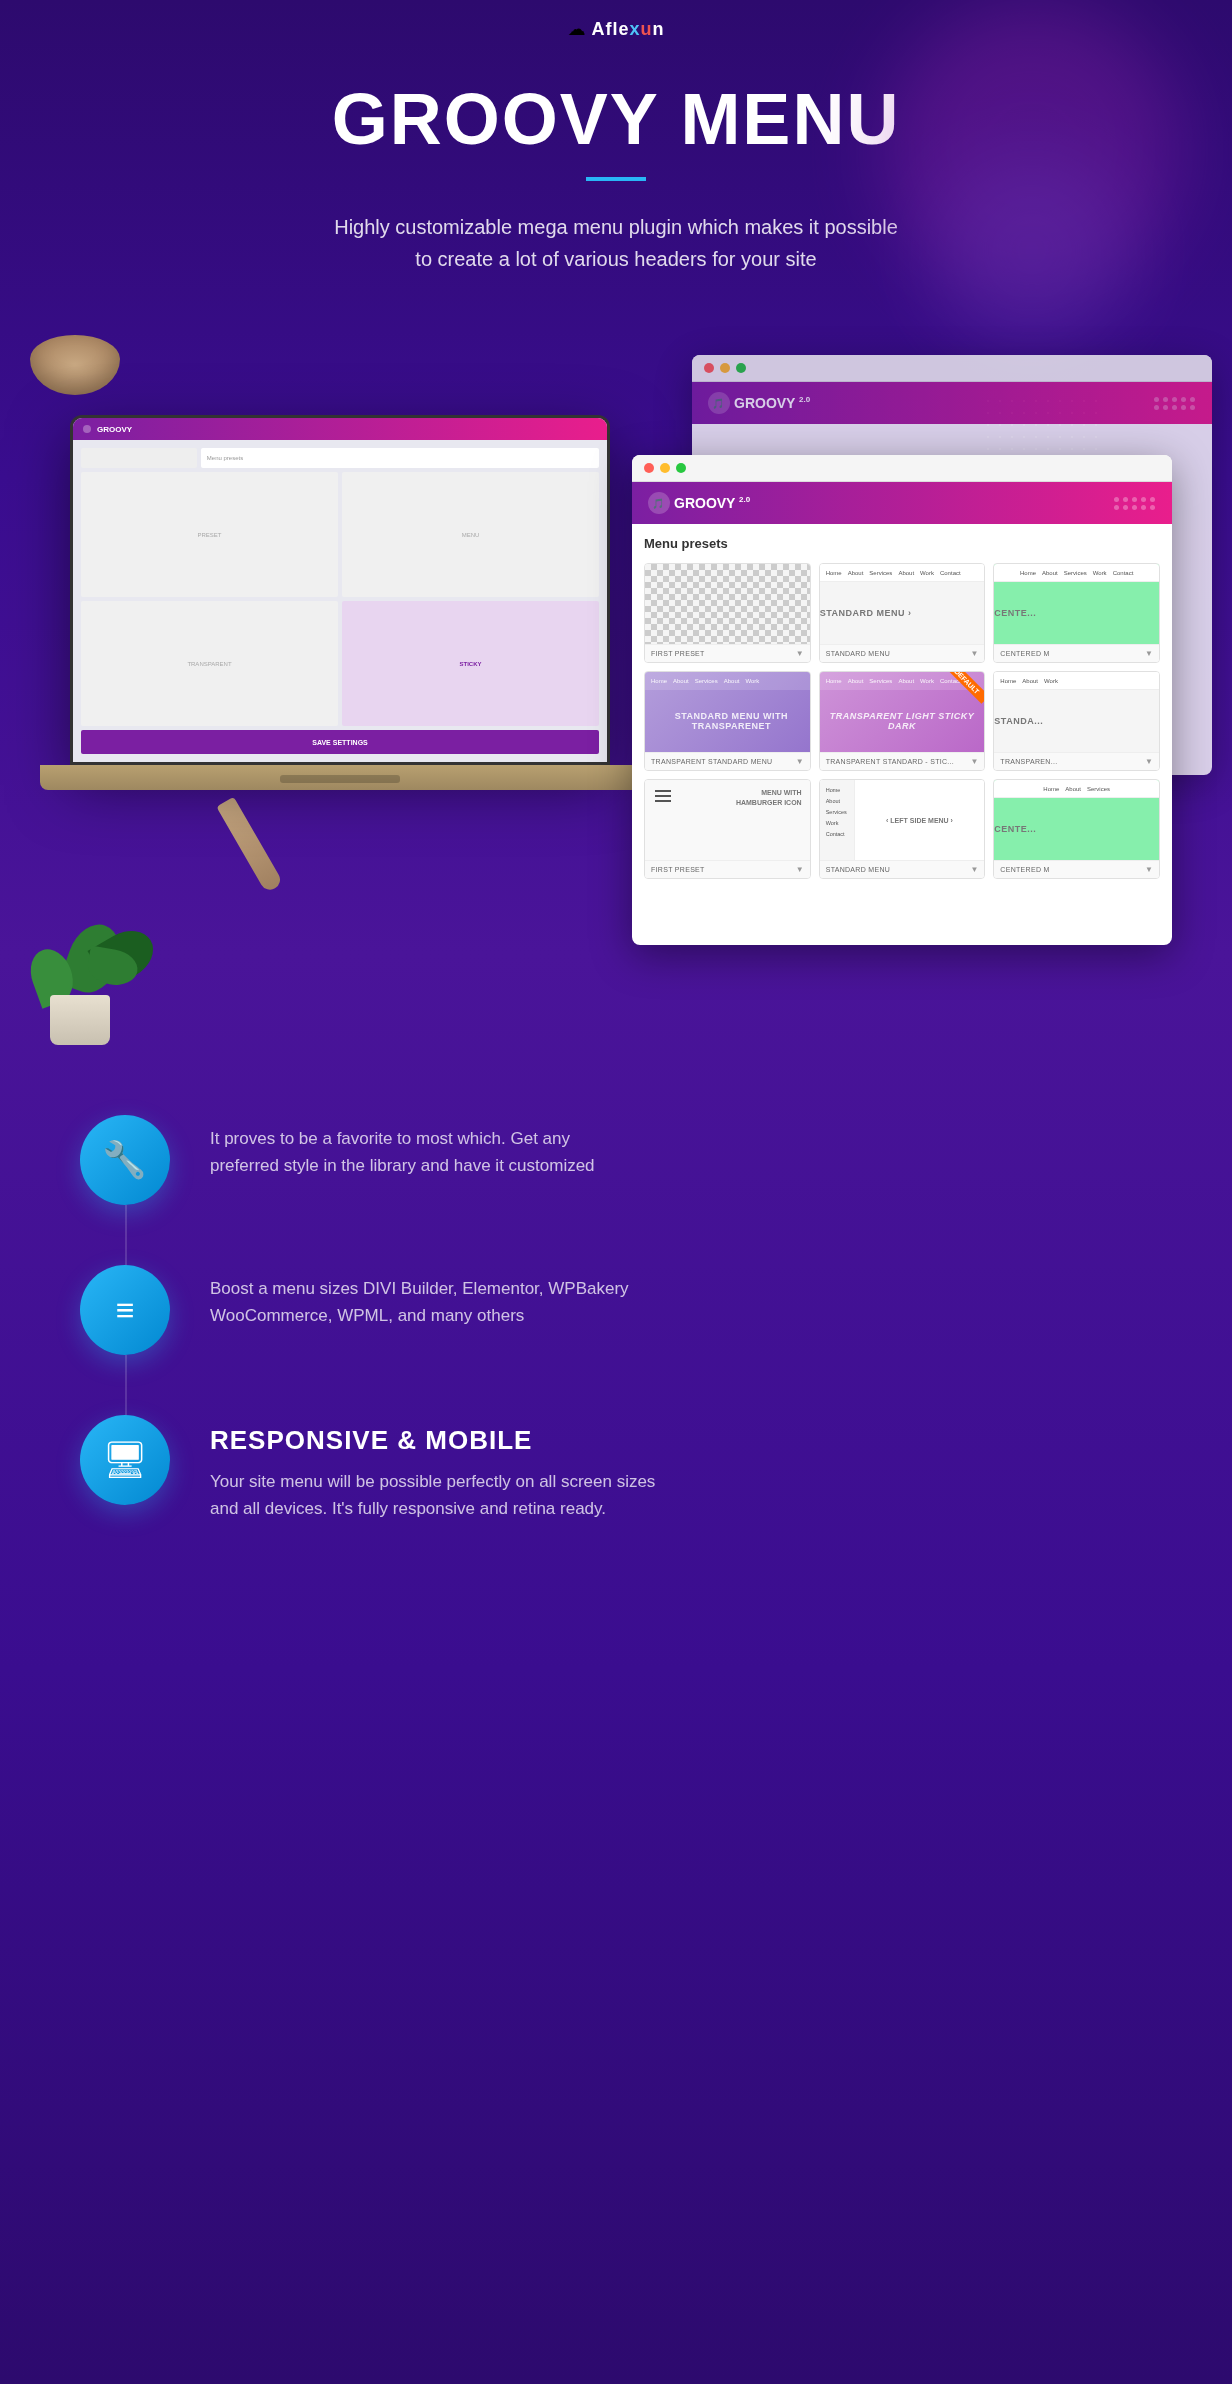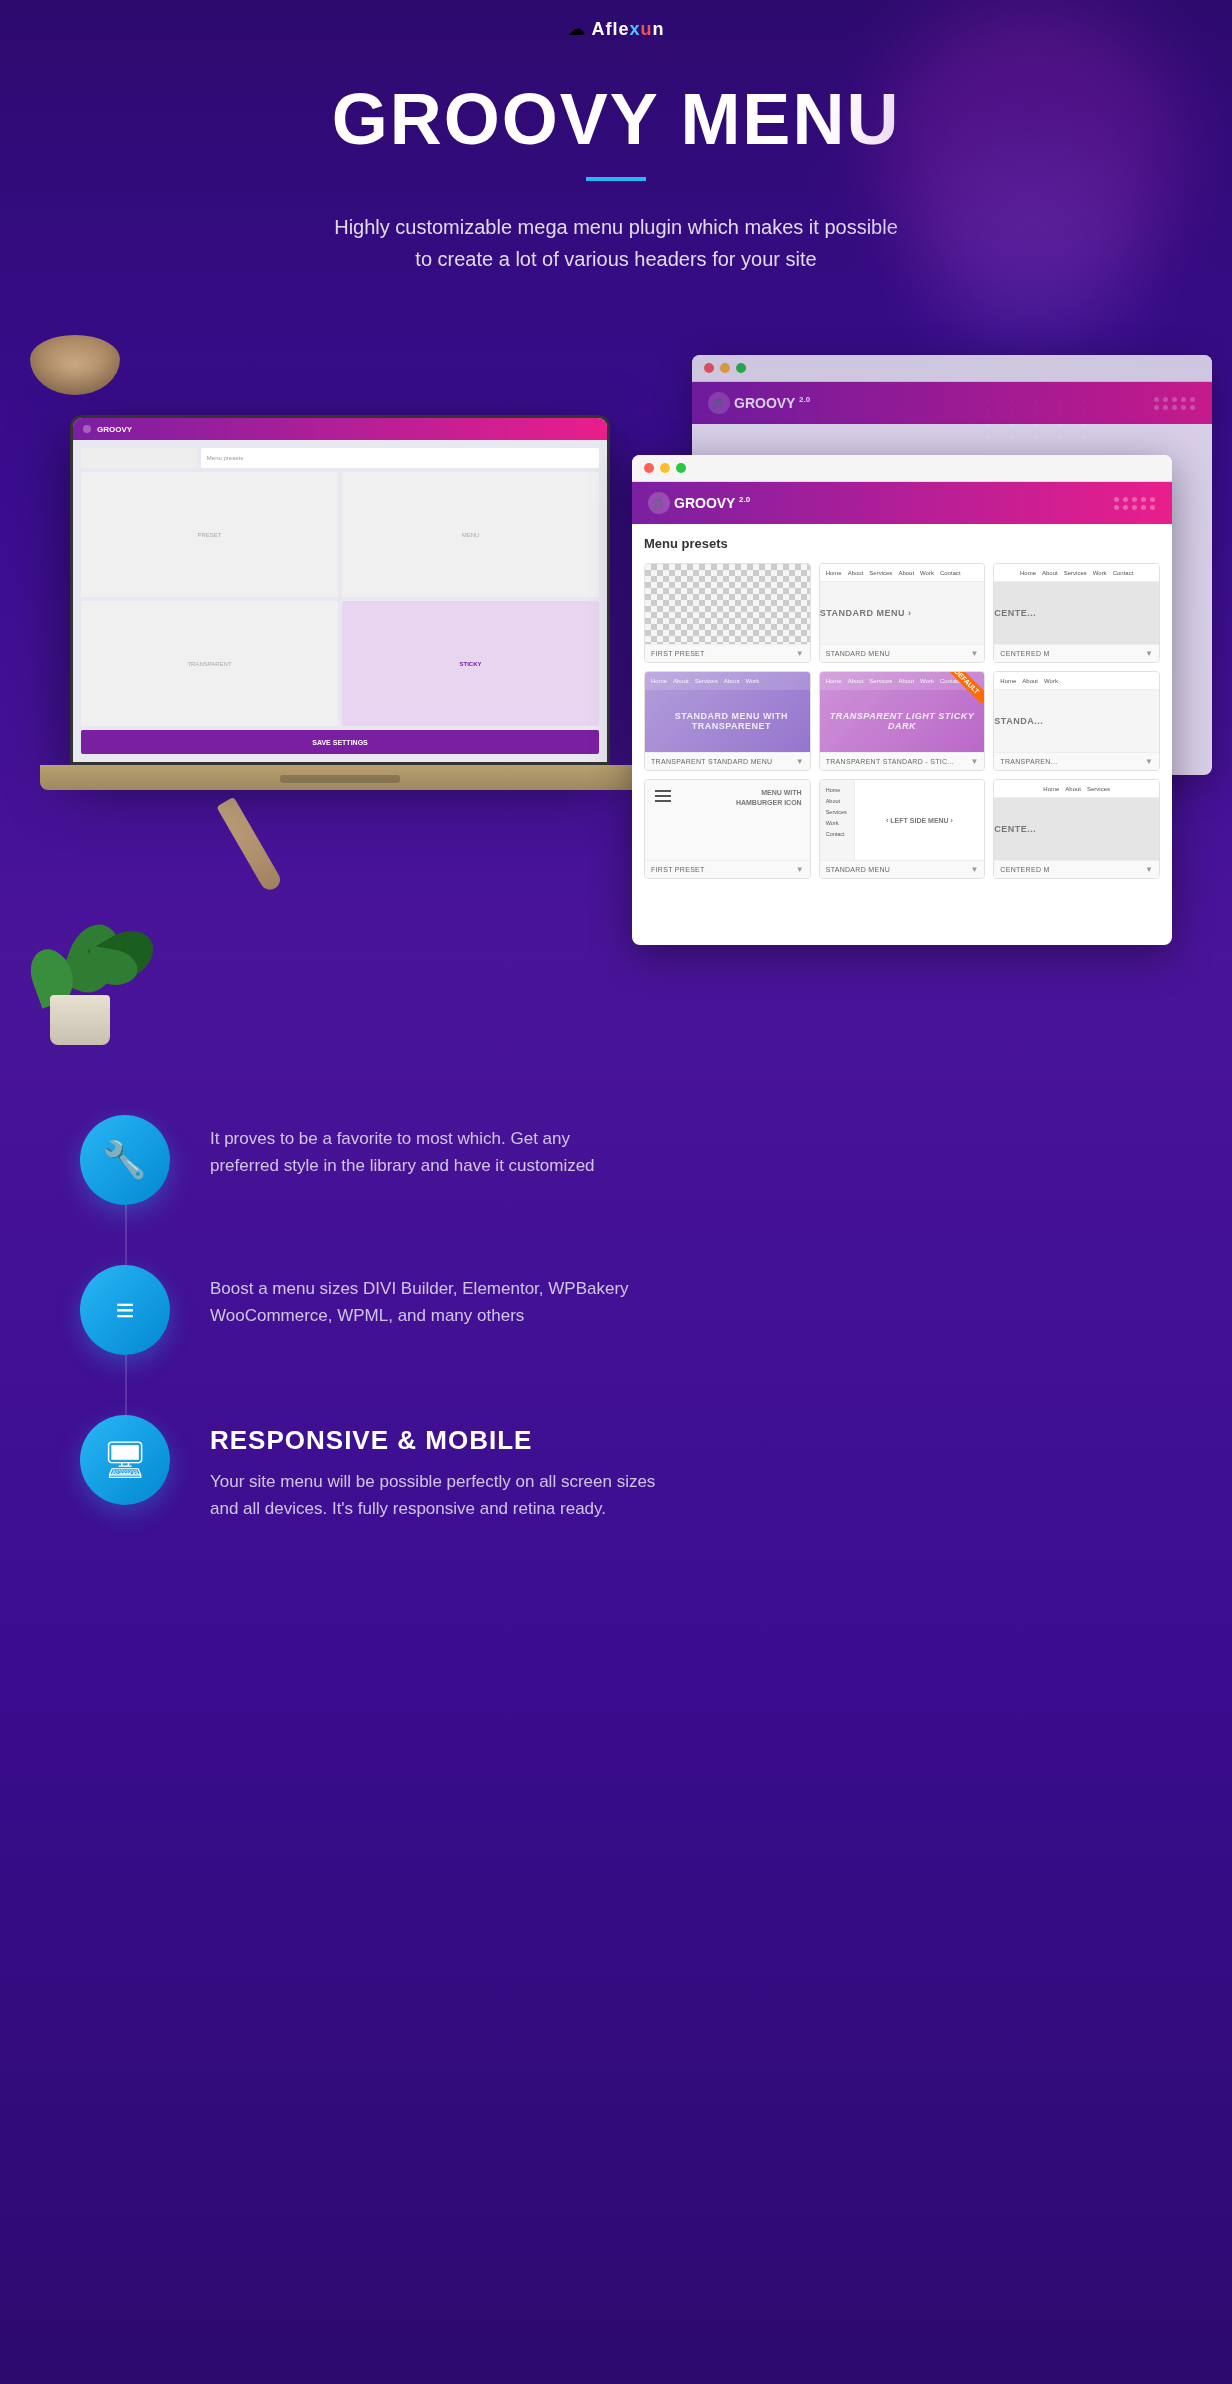--- a/index.html
+++ b/index.html
@@ -501,21 +501,21 @@
       gap: 6px;
       padding: 0 6px;
     }
     .transparent-menu-item {
       font-size: 6px;
       color: rgba(255,255,255,0.9);
     }
 
     
     .centered-preview {
-      background: #e5e5e5;
+      background: #86efac;
     }
     .centered-menu-bar {
       width: 100%;
       height: 18px;
       background: #fff;
       border-bottom: 1px solid #eee;
       display: flex;
       align-items: center;
       justify-content: center;
       gap: 6px;

